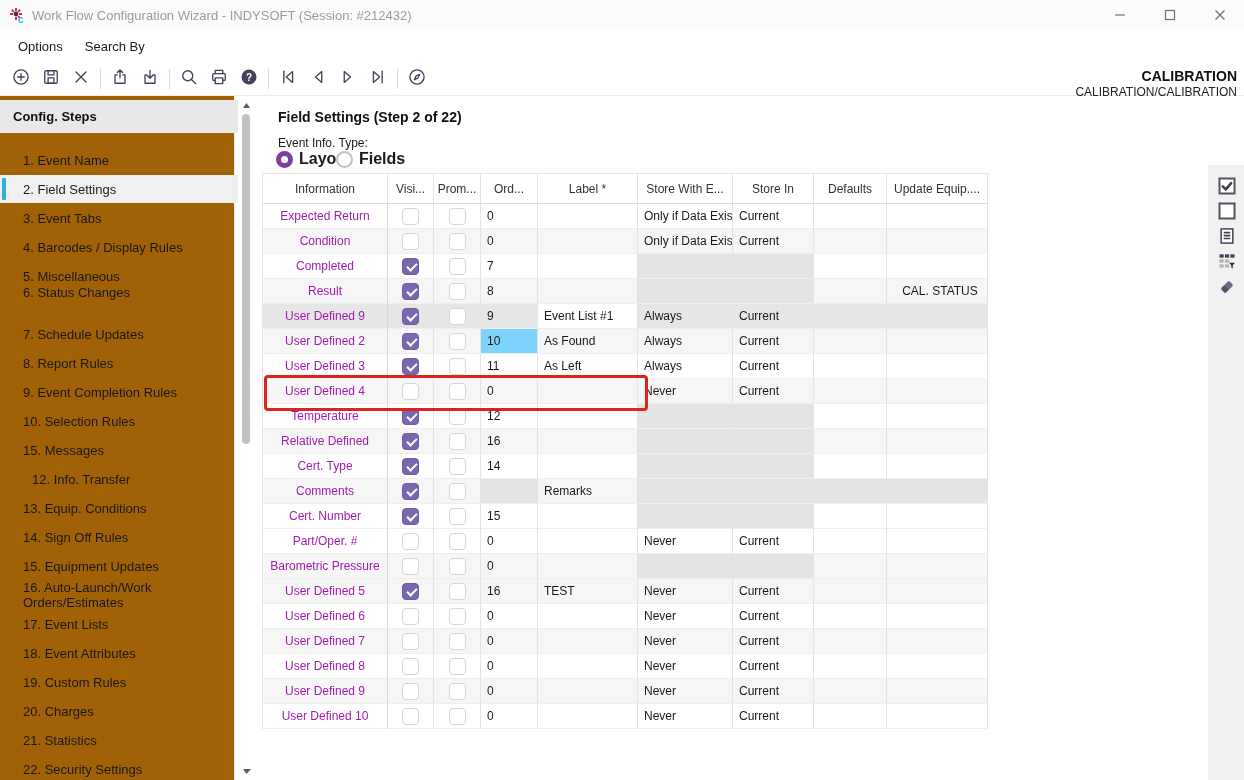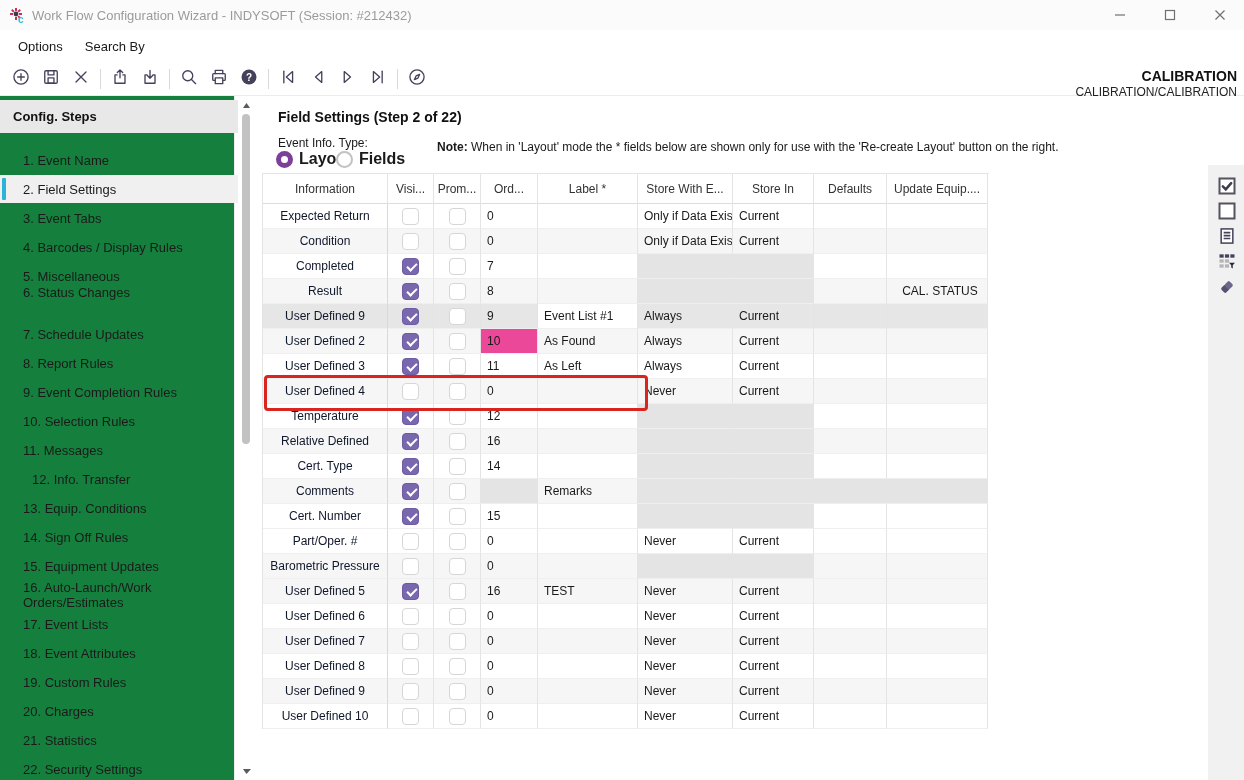--- a/index.html
+++ b/index.html
@@ -25,21 +25,21 @@
 
   
   #ctx-title { position:absolute; right:7px; top:68px; font-size:14px; font-weight:bold; color:#111; }
   #ctx-subtitle { position:absolute; right:7px; top:85px; font-size:12px; color:#222; }
   .wiz-btn { position:absolute; top:103px; height:24px; background:#fff; border:1px solid #d2d2d2; border-radius:4px; font-size:13px; color:#1a1a1a; font-family:inherit; text-align:center; }
   #btn-back { left:1012px; width:68px; } #btn-next { left:1089px; width:70px; } #btn-finished { left:1167px; width:70px; }
   #design-row-icon { position:absolute; left:1100px; top:139px; width:20px; height:22px; }
   #btn-design { position:absolute; left:1126px; top:139px; width:110px; height:25px; background:#fff; border:1px solid #d2d2d2; border-radius:4px; font-size:13px; font-family:inherit; }
 
   
-  #sidebar { position:absolute; left:0; top:96px; width:235px; height:684px; background:#15803d; border-right:1px solid #ececec; }
+  #sidebar { position:absolute; left:0; top:96px; width:235px; height:684px; background:#a16207; border-right:1px solid #ececec; }
   #side-header { position:absolute; left:0; top:4px; width:238px; height:33px; background:#e8e8e8; display:flex; align-items:center; padding-left:13px; font-size:13px; font-weight:bold; color:#111; }
   .side-item { position:absolute; left:0; width:238px; height:28px; display:flex; align-items:center; padding-left:23px; font-size:13px; color:#1a1a1a; cursor:default; }
   .side-item.selected { background:#f0f0f0; }
   .side-accent { position:absolute; left:2px; top:3px; width:4px; height:22px; background:#2bb3d8; border-radius:1px; }
   
   #side-scroll { position:absolute; left:240px; top:4px; width:12px; height:678px; }
   #side-thumb { position:absolute; left:2px; top:14px; width:8px; height:330px; background:#c2c2c2; border-radius:4px; }
   .scroll-arrow { position:absolute; left:1px; width:10px; height:10px; display:flex; align-items:center; justify-content:center; }
   
   #grip { position:absolute; left:255px; top:428px; width:8px; height:20px;
@@ -55,21 +55,21 @@
   .radio.on { border:5px solid #7d3f98; }
   .radio-label { font-size:16px;font-weight:bold; }
   #note-line { position:absolute; left:182px; top:44px; width:670px; font-size:12px; color:#1a1a1a; white-space:nowrap; }
   #note-line b { font-weight:bold; }
 
   
   #grid { position:absolute; left:7px; top:77px; width:727px; border-top:1px solid #e4e4e4; border-left:1px solid #e4e4e4; background:#fff; }
   .g-row { display:grid; grid-template-columns:125px 46px 47px 57px 100px 95px 81px 73px 101px; }
   .g-head .g-cell { height:30px; font-size:12px; color:#333; display:flex; align-items:center; justify-content:center; border-bottom:1px solid #dcdcdc; background:#fff; }
   .g-cell { height:25px; border-right:1px solid #e4e4e4; border-bottom:1px solid #efefef; font-size:12px; display:flex; align-items:center; overflow:hidden; white-space:nowrap; }
-  .c-info { justify-content:center; color:#0f172a; }
+  .c-info { justify-content:center; color:#a21caf; }
   .c-chk { justify-content:center; }
   .c-txt { padding-left:6px; }
   .c-center { justify-content:center; }
   .g-cell.dis { background:#e4e4e4; }
   .g-cell.sel { background:#e6e6e6; }
   .g-cell.edit { background:#fff; }
   .cbx { width:17px; height:17px; border-radius:4px; background:#fff; border:1px solid #d6d6d6; position:relative; }
   .cbx.on { background:#7a68ae; border-color:#6d5ba3; }
   .cbx.on::after { content:""; position:absolute; left:3.5px; top:4px; width:8px; height:4px;
                    border-left:2px solid #fff; border-bottom:2px solid #fff; transform:rotate(-45deg); }
@@ -246,21 +246,21 @@
         <div class="side-item" style="top: 253px;">
           <span>8. Report Rules</span>
         </div>
         <div class="side-item" style="top: 282px;">
           <span>9. Event Completion Rules</span>
         </div>
         <div class="side-item" style="top: 311px;">
           <span>10. Selection Rules</span>
         </div>
         <div class="side-item" style="top: 340px;">
-          <span>11. Messages</span>
+          <span>15. Messages</span>
         </div>
         <div class="side-item" style="top: 369px; padding-left: 32px;">
           <span>12. Info. Transfer</span>
         </div>
         <div class="side-item" style="top: 398px;">
           <span>13. Equip. Conditions</span>
         </div>
         <div class="side-item" style="top: 427px;">
           <span>14. Sign Off Rules</span>
         </div>
@@ -309,25 +309,20 @@
     <div id="page-title">Field Settings (Step 2 of 22)</div>
     <div id="evt-type-label">Event Info. Type:</div>
     <div class="radio-row" id="radio1">
       <span class="radio on"></span>
       <span class="radio-label">Layout</span>
     </div>
     <div class="radio-row" id="radio2">
       <span class="radio"></span>
       <span class="radio-label">Fields</span>
     </div>
-    <div id="note-line">
-      <b>Note:</b>
-      <span> </span>
-      <span>When in 'Layout' mode the * fields below are shown only for use with the 'Re-create Layout' button on the right.</span>
-    </div>
 
     <div id="grid">
       <div class="g-row g-head" id="grid-head">
           <div class="g-cell">Information</div>
           <div class="g-cell">Visi...</div>
           <div class="g-cell">Prom...</div>
           <div class="g-cell">Ord...</div>
           <div class="g-cell">Label *</div>
           <div class="g-cell">Store With E...</div>
           <div class="g-cell">Store In</div>
@@ -411,21 +406,21 @@
             <div class="g-cell c-txt sel dis" style=""></div>
           </div>
           <div class="g-row">
             <div class="g-cell c-info" style="background: rgb(246, 246, 246); border-right-color: rgb(217, 217, 217);">User Defined 2</div>
             <div class="g-cell c-chk" style="background: rgb(246, 246, 246);">
               <span class="cbx on"></span>
             </div>
             <div class="g-cell c-chk" style="background: rgb(246, 246, 246);">
               <span class="cbx"></span>
             </div>
-            <div class="g-cell c-txt" style="background: #ec4899;">10</div>
+            <div class="g-cell c-txt" style="background: #7dd3fc;">10</div>
             <div class="g-cell c-txt" style="background: rgb(246, 246, 246);">As Found</div>
             <div class="g-cell c-txt" style="background: rgb(246, 246, 246);">Always</div>
             <div class="g-cell c-txt" style="background: rgb(246, 246, 246);">Current</div>
             <div class="g-cell c-txt" style="background: rgb(246, 246, 246);"></div>
             <div class="g-cell c-txt" style="background: rgb(246, 246, 246);"></div>
           </div>
           <div class="g-row">
             <div class="g-cell c-info" style="background: rgb(255, 255, 255); border-right-color: rgb(217, 217, 217);">User Defined 3</div>
             <div class="g-cell c-chk" style="background: rgb(255, 255, 255);">
               <span class="cbx on"></span>

